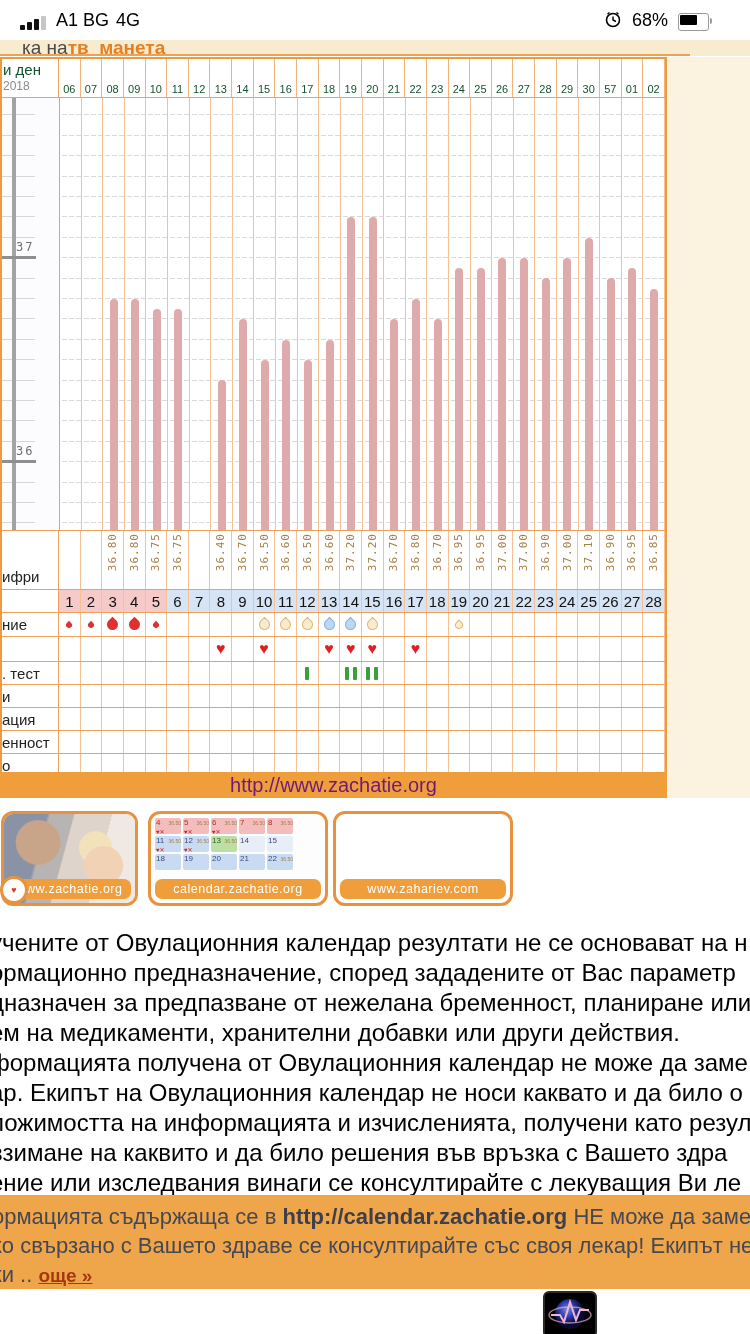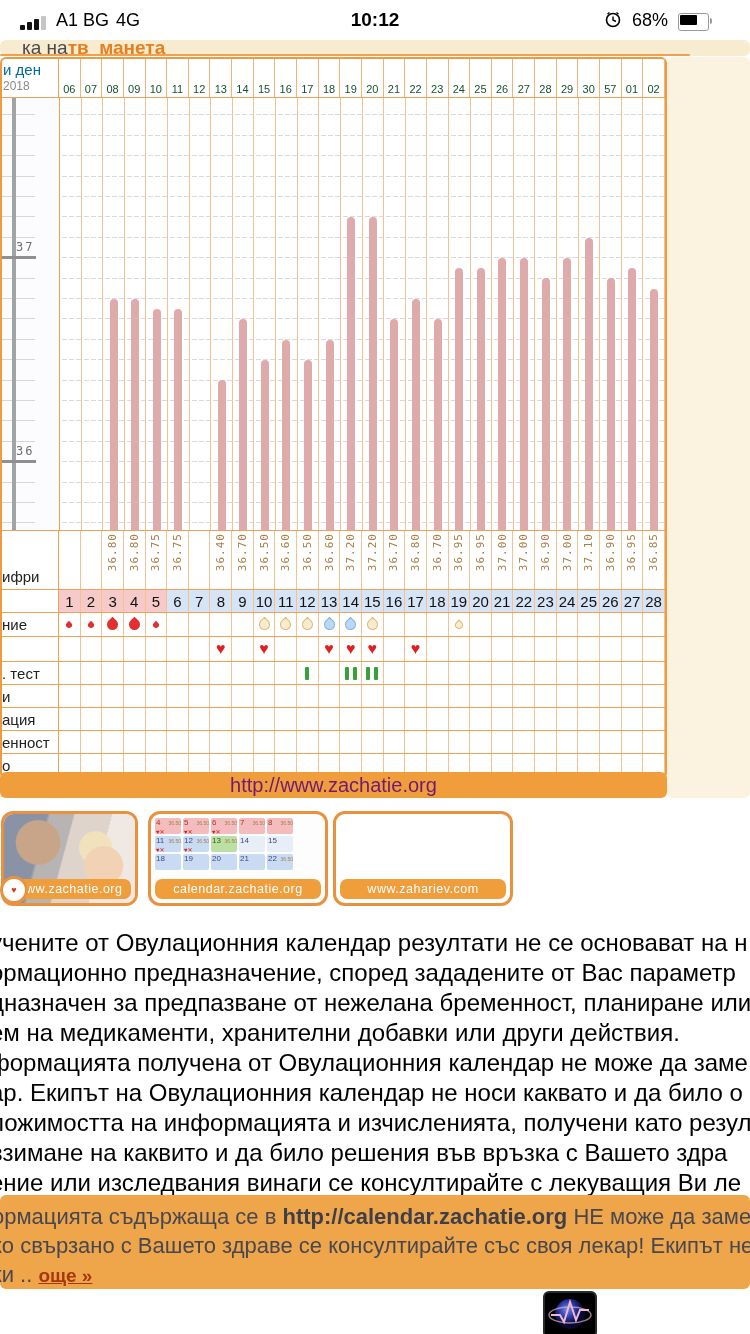--- a/index.html
+++ b/index.html
@@ -1,18 +1,18 @@
 <!DOCTYPE html>
 <html><head>
 <meta charset="utf-8">
 <style>
   html,body{margin:0;padding:0;}
   body{width:750px;height:1334px;position:relative;overflow:hidden;background:#fff;
        font-family:"Liberation Sans",sans-serif;}
-  .abs{position:absolute;border-radius:6px;}
+  .abs{position:absolute;}
 
   
   .status-bar{top:0;left:0;width:750px;height:40px;background:#fff;}
   .sig{left:20px;top:14px;width:30px;height:16px;display:flex;align-items:flex-end;gap:2px;}
   .sig b{display:block;width:5px;border-radius:1px;background:#111;}
   .sig b.off{background:#c6c6c6;}
   .carrier{left:56px;top:10px;font-size:18px;color:#000;}
   .nettype{left:116px;top:10px;font-size:18px;color:#000;text-align:right;}
   .clock-time{left:0;top:9px;width:750px;text-align:center;font-size:19px;font-weight:700;color:#000;}
   .alarm{left:604px;top:11px;}
@@ -25,21 +25,21 @@
   .top-strip{top:40px;left:0;width:750px;height:16px;background:#f7ecd0;overflow:hidden;}
   .top-strip span{display:inline-block;margin-top:-7px;margin-left:11px;font-size:19px;color:#4a4a4a;white-space:nowrap;}
   .top-strip a{color:#e87f1e;text-decoration:underline;font-weight:700;}
   .orange-rule{top:54px;left:0;width:690px;height:2px;background:#efa050;}
   .right-cream{top:57px;left:667px;width:83px;height:741px;background:#fbf3e0;}
 
   
   .chart-wrap{top:57px;left:0;width:663px;border:2px solid #ee9b40;background:#fff;}
   .hdr-row{display:flex;height:38px;border-bottom:1px solid #efa15c;}
   .hdr-left{width:57px;border-right:1px solid #efa15c;padding:2px 0 0 1px;box-sizing:border-box;}
-  .hdr-left .t1{font-size:15px;color:#0369a1;}
+  .hdr-left .t1{font-size:15px;color:#14532d;}
   .hdr-left .t2{font-size:12px;color:#8a8a8a;margin-top:1px;}
   .hdr-cell{flex:1;border-right:1px solid #f3b27a;display:flex;align-items:flex-end;justify-content:center;
             font-size:11px;color:#14532d;padding-bottom:2px;}
   .plot-row{display:flex;height:432px;border-bottom:1px solid #efa15c;}
   .thermo{width:57px;position:relative;border-right:1px solid #efa15c;background:#fcfbfd;}
   .thermo .ticks{position:absolute;left:0;top:0;width:33px;height:100%;
       background:repeating-linear-gradient(to bottom,transparent 0 16.4px,#d9d5d9 16.4px 17.4px,transparent 17.4px 20.4px);}
   .thermo .vbar{position:absolute;left:10px;top:0;width:4px;height:100%;background:#a3a3a3;}
   .thermo .major{position:absolute;left:0;width:34px;height:3px;background:#8f8f8f;}
   .thermo .ylab{position:absolute;left:14px;font-family:"DejaVu Sans Mono",monospace;font-size:12px;color:#6e6e6e;letter-spacing:2px;}
@@ -117,21 +117,20 @@
 
 <div class="abs status-bar">
   <div class="abs sig">
     <b style="height:5px"></b>
       <b style="height:8px"></b>
       <b style="height:11px"></b>
       <b class="off" style="height:14px"></b>
   </div>
   <div class="abs carrier">A1 BG</div>
   <div class="abs nettype">4G</div>
-  <div class="abs clock-time">10:12</div>
   <div class="abs alarm">
     <svg width="18" height="18" viewBox="0 0 18 18">
         <circle cx="9" cy="9" r="6.5" fill="none" stroke="#000" stroke-width="1.6"></circle>
         <path d="M9 5.5 V9 L12 10.5" fill="none" stroke="#000" stroke-width="1.4"></path>
         <path d="M3.5 3 L5.5 1.5 M14.5 3 L12.5 1.5" stroke="#000" stroke-width="1.4"></path>
       </svg>
   </div>
   <div class="abs batt-pct">68%</div>
   <div class="abs battery">
       <i></i>

